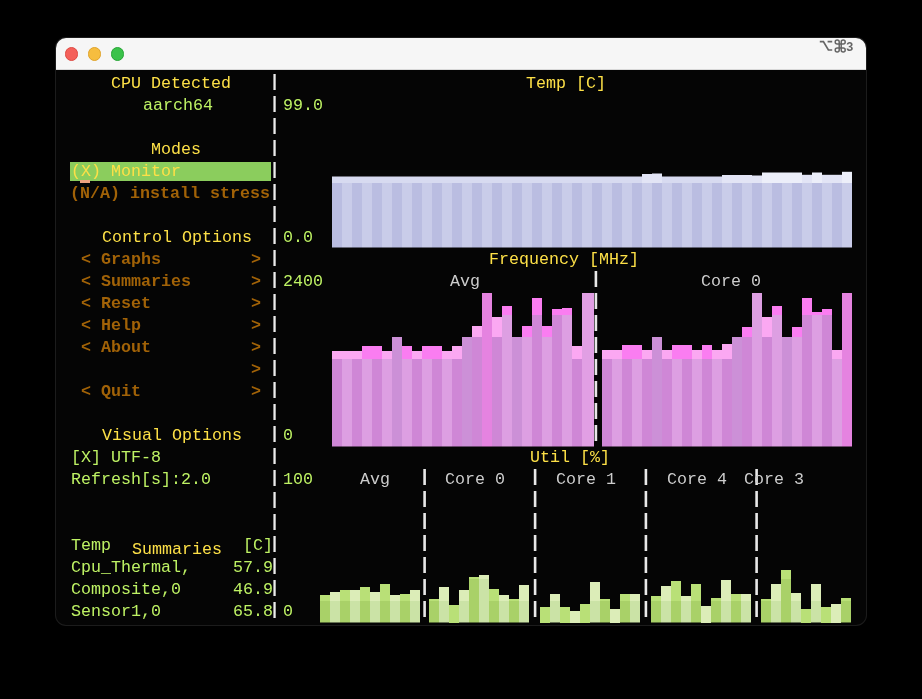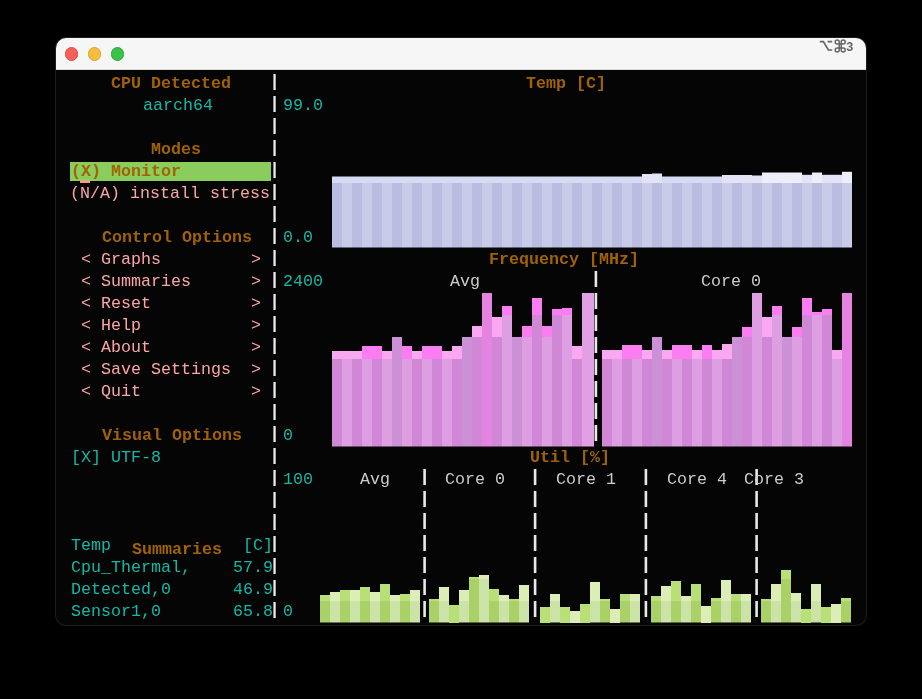--- a/index.html
+++ b/index.html
@@ -2,23 +2,23 @@
 <html><head><meta charset="utf-8"><style>
 *{margin:0;padding:0;box-sizing:border-box}
 html,body{width:922px;height:699px;background:#000;overflow:hidden}
 #win{position:absolute;left:56px;top:38px;width:810px;height:587px;background:#050505;border-radius:10px;overflow:hidden;box-shadow:0 0 0 1px #1c1c1c}
 #tbar{position:absolute;left:0;top:0;width:100%;height:32px;background:#f6f6f6;border-bottom:1px solid #d8d8d8}
 .dot{position:absolute;top:8.9px;width:13.8px;height:13.8px;border-radius:50%}
 #ttext{position:absolute;left:132px;top:0;height:32px;line-height:32px;font:700 10.75px "Liberation Sans",sans-serif;color:#3c3c3c}
 #tright{position:absolute;right:14px;top:0;height:32px;line-height:32px;font:600 14px "Liberation Sans",sans-serif;color:#6e6e6e}
 .chart{position:absolute;left:0;top:0}
 .ln{position:absolute;height:22px;line-height:22px;font-family:"Liberation Mono",monospace;font-size:16.66px;white-space:pre}
-.tb{font-weight:bold;color:#a16207}
-.tr{color:#14b8a6}
-.tg{font-weight:normal;color:#fca5a5}
+.tb{font-weight:normal;color:#fde047}
+.tr{color:#bef264}
+.tg{font-weight:bold;color:#a16207}
 .tl{color:#cdcdcd}
 </style></head><body>
 <div id="win">
 <svg class="chart" width="810" height="587" viewBox="0 0 810 587">
       <rect x="276.0" y="138.5" width="10.0" height="6.5" fill="#d7daf0"></rect>
       <rect x="276.0" y="145.0" width="10.0" height="64.5" fill="#babde1"></rect>
       <rect x="286.0" y="138.5" width="10.0" height="6.5" fill="#d7daf0"></rect>
       <rect x="286.0" y="145.0" width="10.0" height="64.5" fill="#c9cce9"></rect>
       <rect x="296.0" y="138.5" width="10.0" height="6.5" fill="#d7daf0"></rect>
       <rect x="296.0" y="145.0" width="10.0" height="64.5" fill="#babde1"></rect>
@@ -397,32 +397,32 @@
     <div class="ln tg" style="left:25px;top:211px">&lt; Graphs</div>
     <div class="ln tg" style="left:195px;top:211px">&gt;</div>
     <div class="ln tg" style="left:25px;top:233px">&lt; Summaries</div>
     <div class="ln tg" style="left:195px;top:233px">&gt;</div>
     <div class="ln tg" style="left:25px;top:255px">&lt; Reset</div>
     <div class="ln tg" style="left:195px;top:255px">&gt;</div>
     <div class="ln tg" style="left:25px;top:277px">&lt; Help</div>
     <div class="ln tg" style="left:195px;top:277px">&gt;</div>
     <div class="ln tg" style="left:25px;top:299px">&lt; About</div>
     <div class="ln tg" style="left:195px;top:299px">&gt;</div>
-    <div class="ln tg" style="left:25px;top:321px">&lt; Save Settings</div>
     <div class="ln tg" style="left:195px;top:321px">&gt;</div>
     <div class="ln tg" style="left:25px;top:343px">&lt; Quit</div>
     <div class="ln tg" style="left:195px;top:343px">&gt;</div>
     <div class="ln tb" style="left:46px;top:387px">Visual Options</div>
     <div class="ln tr" style="left:15px;top:409px">[X] UTF-8</div>
+    <div class="ln tr" style="left:15px;top:431px">Refresh[s]:2.0</div>
     <div class="ln tb" style="left:76px;top:501px">Summaries</div>
     <div class="ln tr" style="left:15px;top:497px">Temp</div>
     <div class="ln tr" style="left:187px;top:497px">[C]</div>
     <div class="ln tr" style="left:15px;top:519px">Cpu_Thermal,</div>
     <div class="ln tr" style="left:177px;top:519px">57.9</div>
-    <div class="ln tr" style="left:15px;top:541px">Detected,0</div>
+    <div class="ln tr" style="left:15px;top:541px">Composite,0</div>
     <div class="ln tr" style="left:177px;top:541px">46.9</div>
     <div class="ln tr" style="left:15px;top:563px">Sensor1,0</div>
     <div class="ln tr" style="left:177px;top:563px">65.8</div>
     <div class="ln tr" style="left:227px;top:57px">99.0</div>
     <div class="ln tr" style="left:227px;top:189px">0.0</div>
     <div class="ln tr" style="left:227px;top:233px">2400</div>
     <div class="ln tr" style="left:227px;top:387px">0</div>
     <div class="ln tr" style="left:227px;top:431px">100</div>
     <div class="ln tr" style="left:227px;top:563px">0</div>
     <div class="ln tb" style="left:470px;top:35px">Temp [C]</div>

